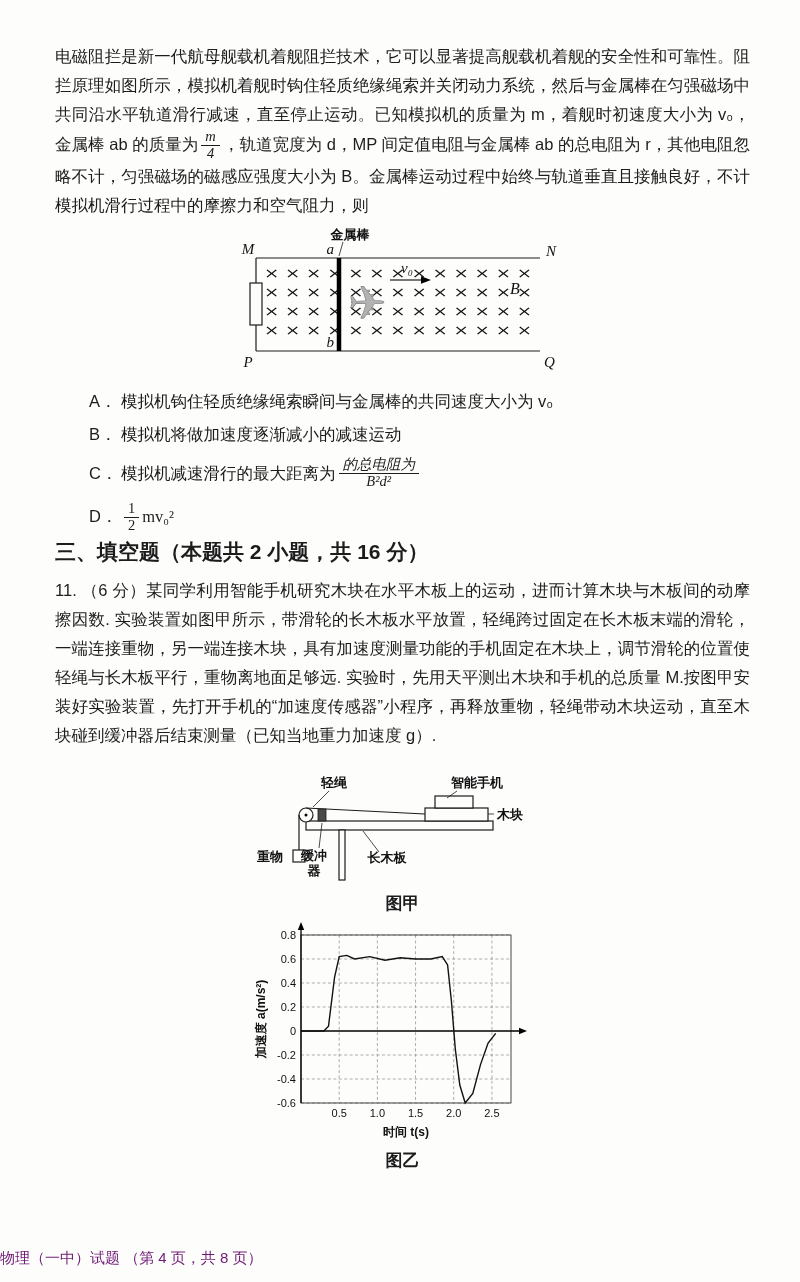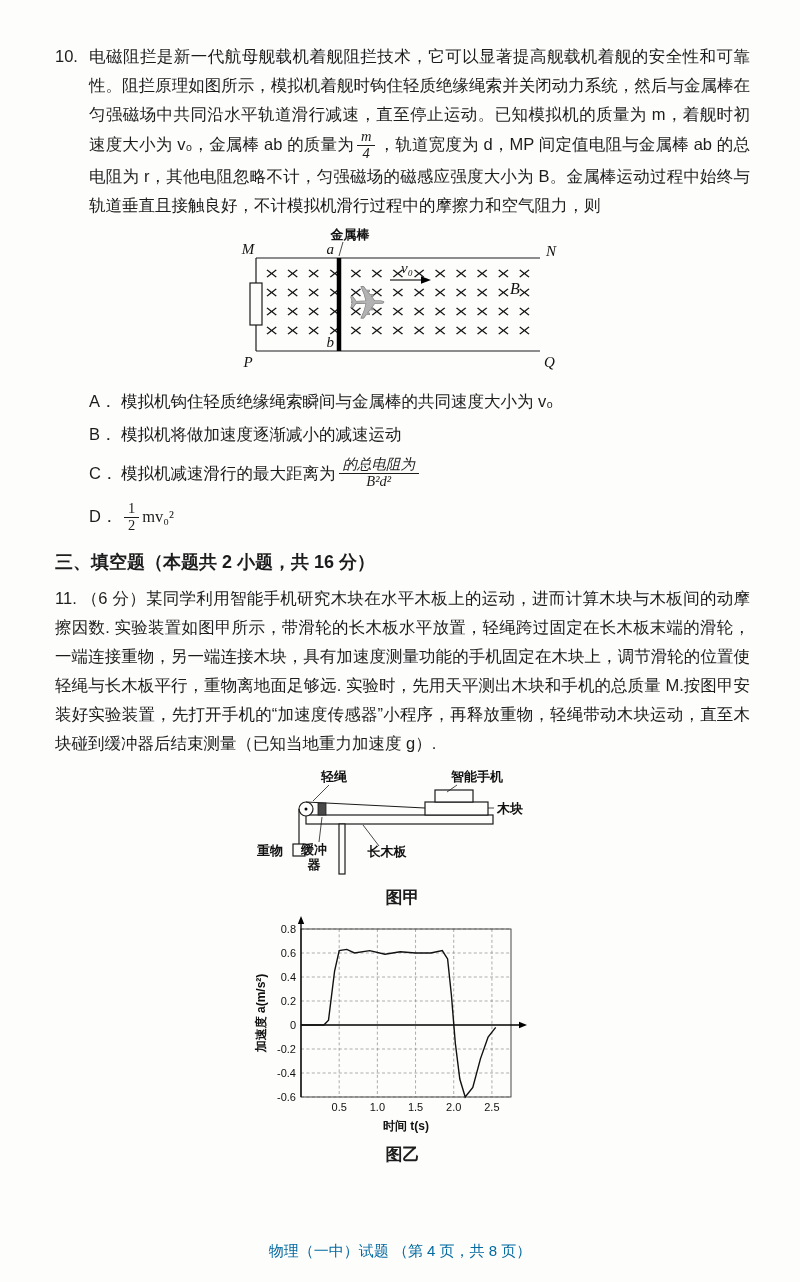--- a/index.html
+++ b/index.html
@@ -15,23 +15,23 @@
   .frac{display:inline-block;vertical-align:middle;text-align:center;line-height:1.1;
         font-family:"Liberation Serif","DejaVu Serif",serif;font-style:italic;margin:0 3px}
   .frac .num{display:block;padding:0 4px;border-bottom:1.2px solid #1c1c1c;font-size:0.88em}
   .frac .den{display:block;padding:0 4px;font-size:0.88em}
   .frac.upright{font-style:normal}
   .figure-block{text-align:center;margin:6px 0 2px 0}
   .figure-svg{display:inline-block}
   .options{margin-left:34px;margin-top:6px}
   .option{display:flex;align-items:center;margin-top:11px;font-size:16.5px}
   .option .opt-label{flex:0 0 32px}
-  .section-head{font-size:18px;font-weight:700;margin-top:16px}
+  .section-head{font-size:21px;font-weight:700;margin-top:4px}
   .caption{text-align:center;font-size:17px;font-weight:700;margin-top:2px}
-  .footer{position:absolute;left:0;right:0;bottom:21px;text-align:center;font-size:15px;color:#0369a1}
+  .footer{position:absolute;left:0;right:0;bottom:14px;text-align:left;font-size:15px;color:#701a75}
   
   .wire{stroke:#1c1c1c;stroke-width:1.2;fill:none}
   .leader{stroke:#1c1c1c;stroke-width:0.8;fill:none}
   .rod{stroke:#000;stroke-width:4.5}
   .resistor{fill:#fdfdfc;stroke:#1c1c1c;stroke-width:1.2}
   .outline{fill:#fdfdfc;stroke:#1c1c1c;stroke-width:1.2}
   .math{font-family:"Liberation Serif","DejaVu Serif",serif;font-style:italic;font-size:15px;fill:#111}
   .field-row{font-size:14px;fill:#111;font-family:"DejaVu Sans",sans-serif}
   .plane{font-size:46px;fill:#b2b2b2;stroke:#777;stroke-width:0.6}
   .cjk-label{font-size:13px;font-weight:600;fill:#111;font-family:"Liberation Sans","DejaVu Sans",sans-serif}
@@ -43,21 +43,20 @@
   .curve{fill:none;stroke:#111;stroke-width:1.4}
   .axis-label{font-size:12px;fill:#111;font-weight:600}
   .dark{fill:#4a4a4a;stroke:#1c1c1c;stroke-width:0.8}
 </style>
 </head>
 <body>
 
 <div class="page">
 
   <div class="q hang">
-    <span class="q-num">10.</span>
     <div class="q-body"><span>电磁阻拦是新一代航母舰载机着舰阻拦技术，它可以显著提高舰载机着舰的安全性和可靠性。阻拦原理如图所示，模拟机着舰时钩住轻质绝缘绳索并关闭动力系统，然后与金属棒在匀强磁场中共同沿水平轨道滑行减速，直至停止运动。已知模拟机的质量为 m，着舰时初速度大小为 v₀，金属棒 ab 的质量为</span><span class="frac"><span class="num">m</span><span class="den">4</span></span><span>，轨道宽度为 d，MP 间定值电阻与金属棒 ab 的总电阻为 r，其他电阻忽略不计，匀强磁场的磁感应强度大小为 B。金属棒运动过程中始终与轨道垂直且接触良好，不计模拟机滑行过程中的摩擦力和空气阻力，则</span></div>
   </div>
 
   <div class="figure-block">
     <svg class="figure-svg" width="330" height="150" viewBox="0 0 330 150">
       <text x="112" y="13" class="cjk-label" text-anchor="middle">金属棒</text>
       <line x1="105" y1="16" x2="101" y2="30" class="leader"></line>
 
       <line x1="18" y1="32" x2="302" y2="32" class="wire"></line>
       <line x1="18" y1="125" x2="302" y2="125" class="wire"></line>
@@ -112,21 +111,21 @@
           <span class="den">2</span>
         </span>
       <span class="math-var">mv₀²</span>
     </div>
   </div>
 
   <div class="section-head">三、填空题（本题共 2 小题，共 16 分）</div>
 
   <div class="q" style="margin-top:10px">11. （6 分）某同学利用智能手机研究木块在水平木板上的运动，进而计算木块与木板间的动摩擦因数. 实验装置如图甲所示，带滑轮的长木板水平放置，轻绳跨过固定在长木板末端的滑轮，一端连接重物，另一端连接木块，具有加速度测量功能的手机固定在木块上，调节滑轮的位置使轻绳与长木板平行，重物离地面足够远. 实验时，先用天平测出木块和手机的总质量 M.按图甲安装好实验装置，先打开手机的“加速度传感器”小程序，再释放重物，轻绳带动木块运动，直至木块碰到缓冲器后结束测量（已知当地重力加速度 g）.</div>
 
-  <div class="figure-block" style="margin-top:10px">
+  <div class="figure-block" style="margin-top:24px">
     <svg class="figure-svg" width="300" height="112" viewBox="0 0 300 112">
 
       <rect x="53" y="47" width="187" height="9" class="outline"></rect>
 
       <rect x="86" y="56" width="6" height="50" class="outline"></rect>
 
       <circle cx="53" cy="41" r="7" class="outline"></circle>
       <circle cx="53" cy="41" r="1.5" fill="#000"></circle>
 
       <line x1="53" y1="34" x2="172" y2="40" class="wire"></line>

